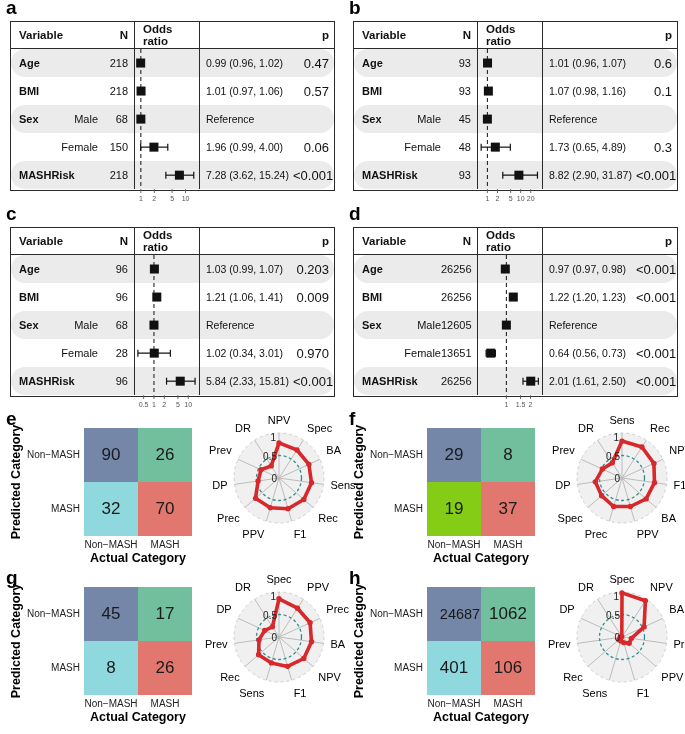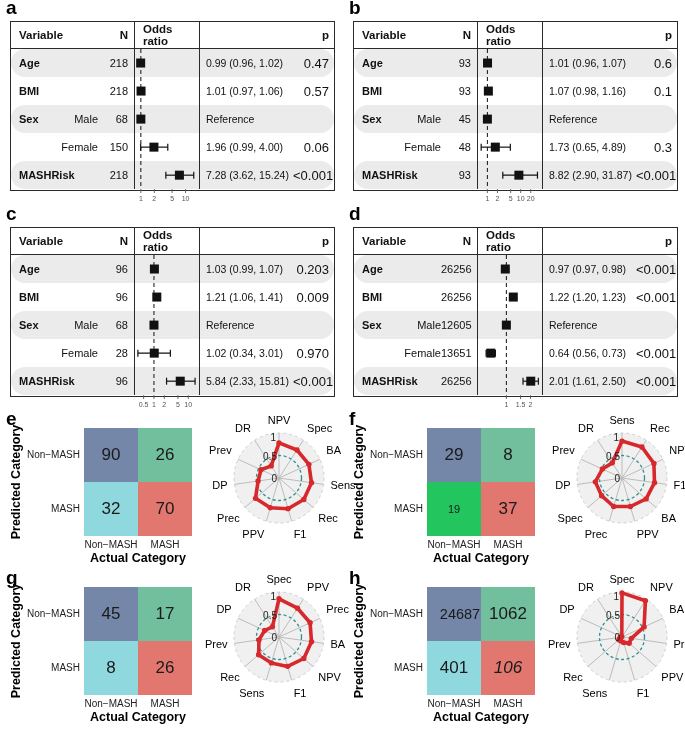--- a/index.html
+++ b/index.html
@@ -546,21 +546,21 @@
 </div>
 <div class="panel" style="left:343px;top:411px;width:342px;height:159px;">
   <span class="panel-letter">f</span>
   <div class="panel-body">
       <div class="cm-ylabel">Predicted Category</div>
       <div class="cm-rowlab" style="top: 38px;">Non−MASH</div>
       <div class="cm-rowlab" style="top: 92px;">MASH</div>
       <div class="cm-cells">
         <div class="cm-cell" style="background: rgb(116, 135, 169); font-size: 17px;">29</div>
         <div class="cm-cell" style="background: rgb(114, 191, 157); font-size: 17px;">8</div>
-        <div class="cm-cell" style="background: #22c55e; font-size: 11px;">19</div>
+        <div class="cm-cell" style="background: #84cc16; font-size: 17px;">19</div>
         <div class="cm-cell" style="background: rgb(225, 119, 111); font-size: 17px;">37</div>
       </div>
       <div class="cm-collab" style="left: 84px;">Non−MASH</div>
       <div class="cm-collab" style="left: 138px;">MASH</div>
       <div class="cm-xlabel">Actual Category</div>
       <svg width="147" height="146" class="cm-radar">
         <circle cx="84" cy="65" r="45" fill="#f0f0f0" stroke="#cfcfcf" stroke-width="1" stroke-dasharray="3,3"></circle>
         <line x1="84" y1="65" x2="84" y2="20" stroke="#bcbcbc" stroke-width="1"></line>
         <line x1="84" y1="65" x2="108.32883678550189" y2="27.143591022596844" stroke="#bcbcbc" stroke-width="1"></line>
         <line x1="84" y1="65" x2="124.93343979095332" y2="46.30632441491511" stroke="#bcbcbc" stroke-width="1"></line>
@@ -663,21 +663,21 @@
 <div class="panel" style="left:343px;top:570px;width:342px;height:164px;">
   <span class="panel-letter">h</span>
   <div class="panel-body">
       <div class="cm-ylabel">Predicted Category</div>
       <div class="cm-rowlab" style="top: 38px;">Non−MASH</div>
       <div class="cm-rowlab" style="top: 92px;">MASH</div>
       <div class="cm-cells">
         <div class="cm-cell" style="background: rgb(116, 135, 169); font-size: 14.5px; padding-left: 12px;">24687</div>
         <div class="cm-cell" style="background: rgb(114, 191, 157); font-size: 17px;">1062</div>
         <div class="cm-cell" style="background: rgb(142, 216, 222); font-size: 17px;">401</div>
-        <div class="cm-cell" style="background: rgb(225, 119, 111); font-size: 17px; font-style: italic;">106</div>
+        <div class="cm-cell" style="background: rgb(225, 119, 111); font-size: 17px;">106</div>
       </div>
       <div class="cm-collab" style="left: 84px;">Non−MASH</div>
       <div class="cm-collab" style="left: 138px;">MASH</div>
       <div class="cm-xlabel">Actual Category</div>
       <svg width="147" height="146" class="cm-radar">
         <circle cx="84" cy="65" r="45" fill="#f0f0f0" stroke="#cfcfcf" stroke-width="1" stroke-dasharray="3,3"></circle>
         <line x1="84" y1="65" x2="84" y2="20" stroke="#bcbcbc" stroke-width="1"></line>
         <line x1="84" y1="65" x2="108.32883678550189" y2="27.143591022596844" stroke="#bcbcbc" stroke-width="1"></line>
         <line x1="84" y1="65" x2="124.93343979095332" y2="46.30632441491511" stroke="#bcbcbc" stroke-width="1"></line>
         <line x1="84" y1="65" x2="128.54196488464197" y2="71.40416772229783" stroke="#bcbcbc" stroke-width="1"></line>

